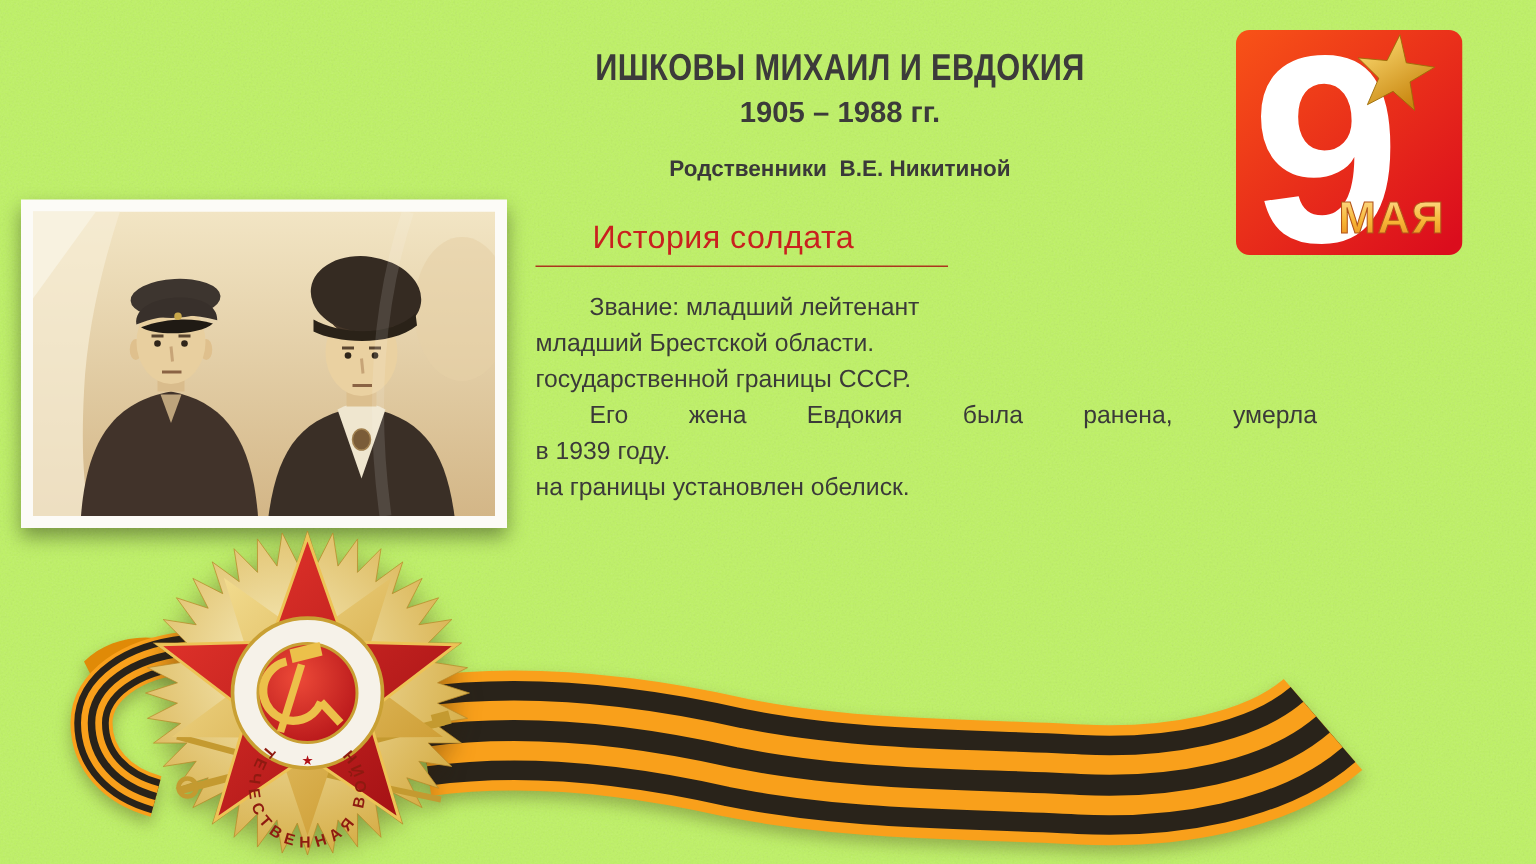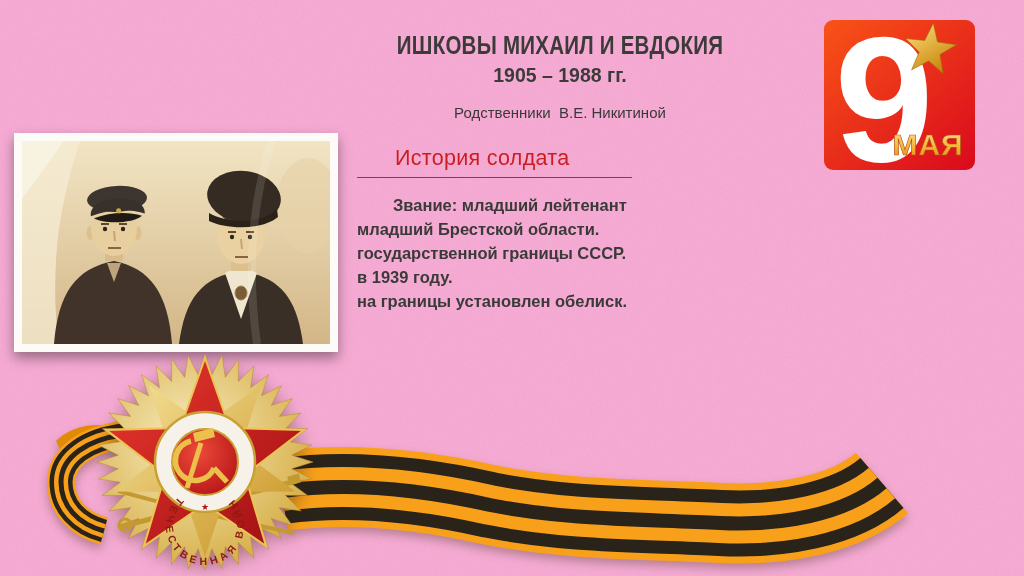--- a/index.html
+++ b/index.html
@@ -1,29 +1,29 @@
 <!DOCTYPE html>
 <html lang="ru"><head>
 <meta charset="utf-8">
 <style>
   html,body{margin:0;padding:0;background:#bfbebc;font-family:"Liberation Sans","DejaVu Sans",sans-serif;}
-  .slide{position:relative;width:1024px;height:576px;overflow:hidden;background:#f9a8d4;}
+  .slide{position:relative;width:1024px;height:576px;overflow:hidden;background:#bef264;}
   .texture{position:absolute;left:0;top:0;width:1024px;height:576px;pointer-events:none;}
 
   
   .hdr{position:absolute;left:300px;top:31px;width:520px;text-align:center;color:#3c3b3a;}
   .title{font-size:25px;font-weight:700;letter-spacing:.3px;transform:scaleX(.82);transform-origin:50% 50%;white-space:nowrap;}
   .years{font-size:19.5px;font-weight:700;margin-top:4px;text-align:center;}
-  .relatives{font-size:15px;margin-top:17px;color:#3a3939;white-space:pre;}
+  .relatives{font-size:15px;margin-top:17px;color:#3a3939;white-space:pre;font-weight:bold;}
 
   
   .story-heading{position:absolute;left:395px;top:146px;margin:0;font-size:21.5px;font-weight:400;color:#c9201f;letter-spacing:.3px;}
   .rule{position:absolute;left:357px;top:177px;width:275px;height:1px;background:#a81511;opacity:.85;}
   .lines{position:absolute;left:357px;top:194px;width:521px;font-size:16.5px;line-height:23.9px;color:#3b3a39;}
-  .ln{text-align:justify;font-weight:bold;}
+  .ln{text-align:justify;}
   .ind{text-indent:36px;}
   .st{text-align-last:justify;}
 
   
   .photo{position:absolute;left:14px;top:133px;width:324px;height:219px;margin:0;background:#fcfbf7;padding:8px;box-sizing:border-box;box-shadow:0 6px 12px rgba(0,0,0,.38);}
   .photo svg{display:block;width:308px;height:203px;}
 
   
   .logo{position:absolute;left:824px;top:20px;width:151px;height:150px;}
 
@@ -131,20 +131,21 @@
     </svg>
   </figure>
 
   <section>
     <h2 class="story-heading">История солдата</h2>
     <div class="rule"></div>
     <div class="lines">
       <div class="ln ind">Звание: младший лейтенант</div>
       <div class="ln">младший Брестской области.</div>
       <div class="ln">государственной границы СССР.</div>
+      <div class="ln ind st">Его жена Евдокия была ранена, умерла</div>
       <div class="ln">в 1939 году.</div>
       <div class="ln">на границы установлен обелиск.</div>
     </div>
   </section>
 
   <svg class="decor" viewBox="0 0 1024 221">
     <defs>
       <linearGradient id="gRed" x1="0" y1="0" x2="1" y2="1">
         <stop offset="0" stop-color="#ee3a2f"></stop>
           <stop offset="1" stop-color="#9c0d12"></stop>

